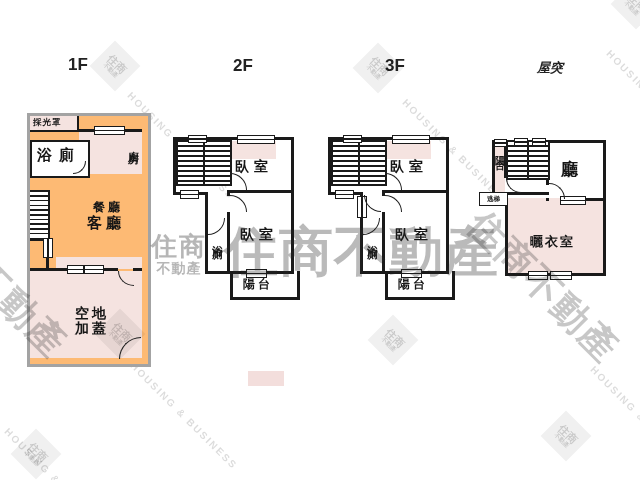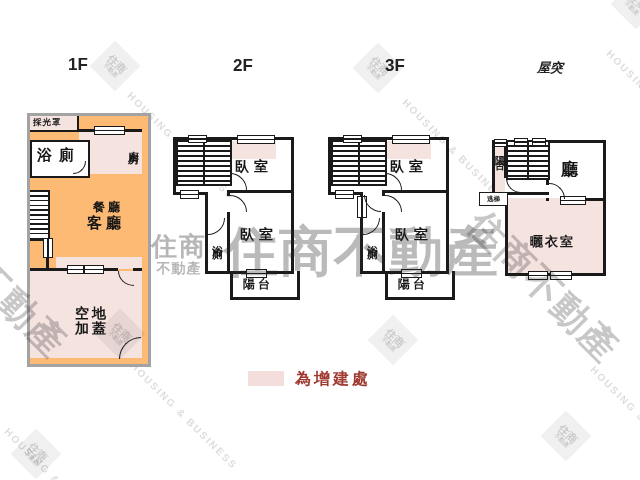--- a/index.html
+++ b/index.html
@@ -250,15 +250,14 @@
   <div class="wm-diamond" style="left:618px;top:-14px;">
     <div class="t">住商</div>
     <div class="b">不動產</div>
   </div>
   <div class="wm-diamond" style="left:18px;top:436px;">
     <div class="t">住商</div>
     <div class="b">不動產</div>
   </div>
 
   <div class="legend-swatch" style="left:248px;top:371px;width:36px;height:15px;"></div>
-  <div class="legend-text" style="left:295px;top:369px;">為增建處</div>
 
 </div>
 
 </body></html>

